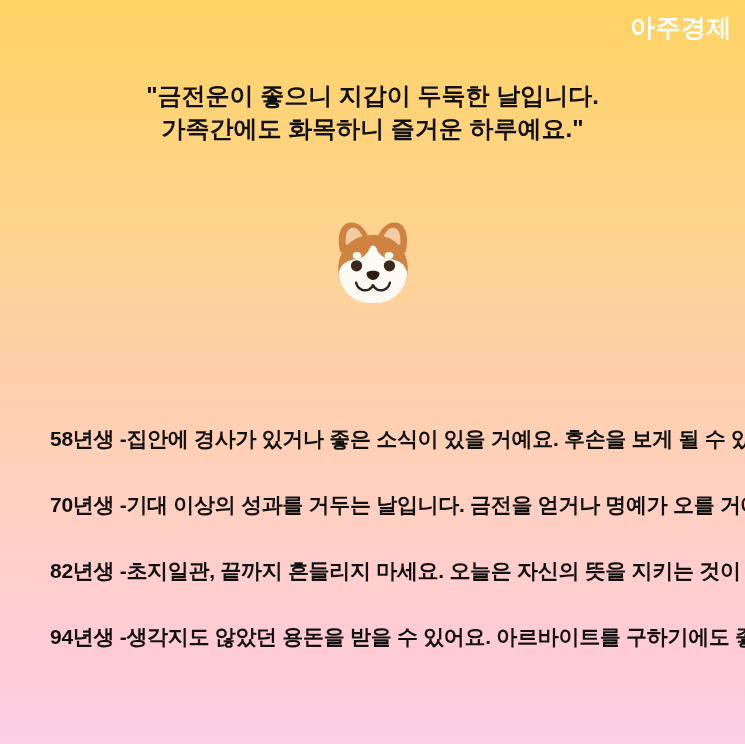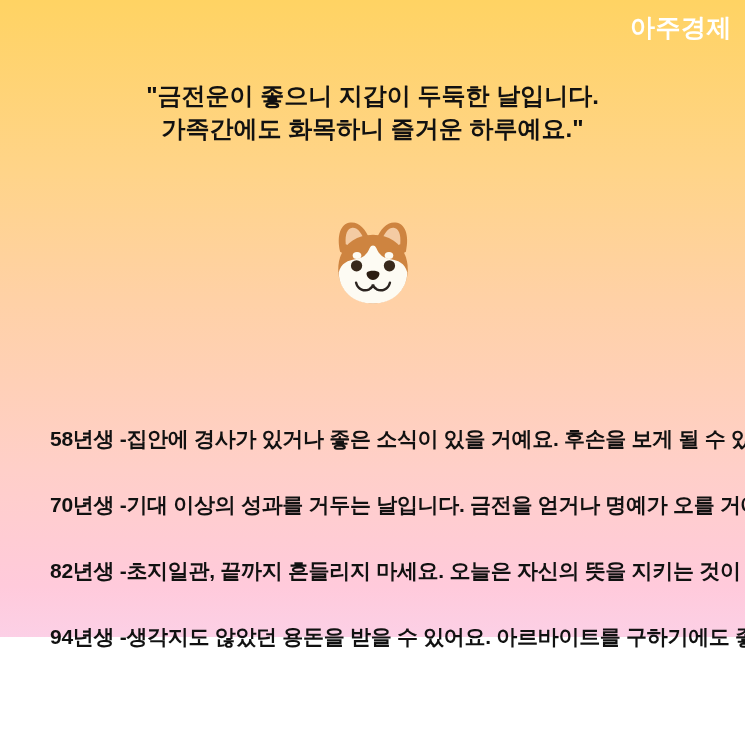--- a/index.html
+++ b/index.html
@@ -5,21 +5,21 @@
   html, body {
     margin: 0;
     padding: 0;
     width: 745px;
     height: 744px;
     overflow: hidden;
   }
   .card {
     position: relative;
     width: 745px;
-    height: 637px;
+    height: 744px;
     background: linear-gradient(180deg,
       #FFD363 0%,
       #FFD489 27%,
       #FFD1A6 47%,
       #FFCFC9 74%,
       #FFCADB 92%,
       #FCD0E6 100%);
     font-family: "Liberation Sans", "DejaVu Sans", sans-serif;
     color: #111111;
   }

